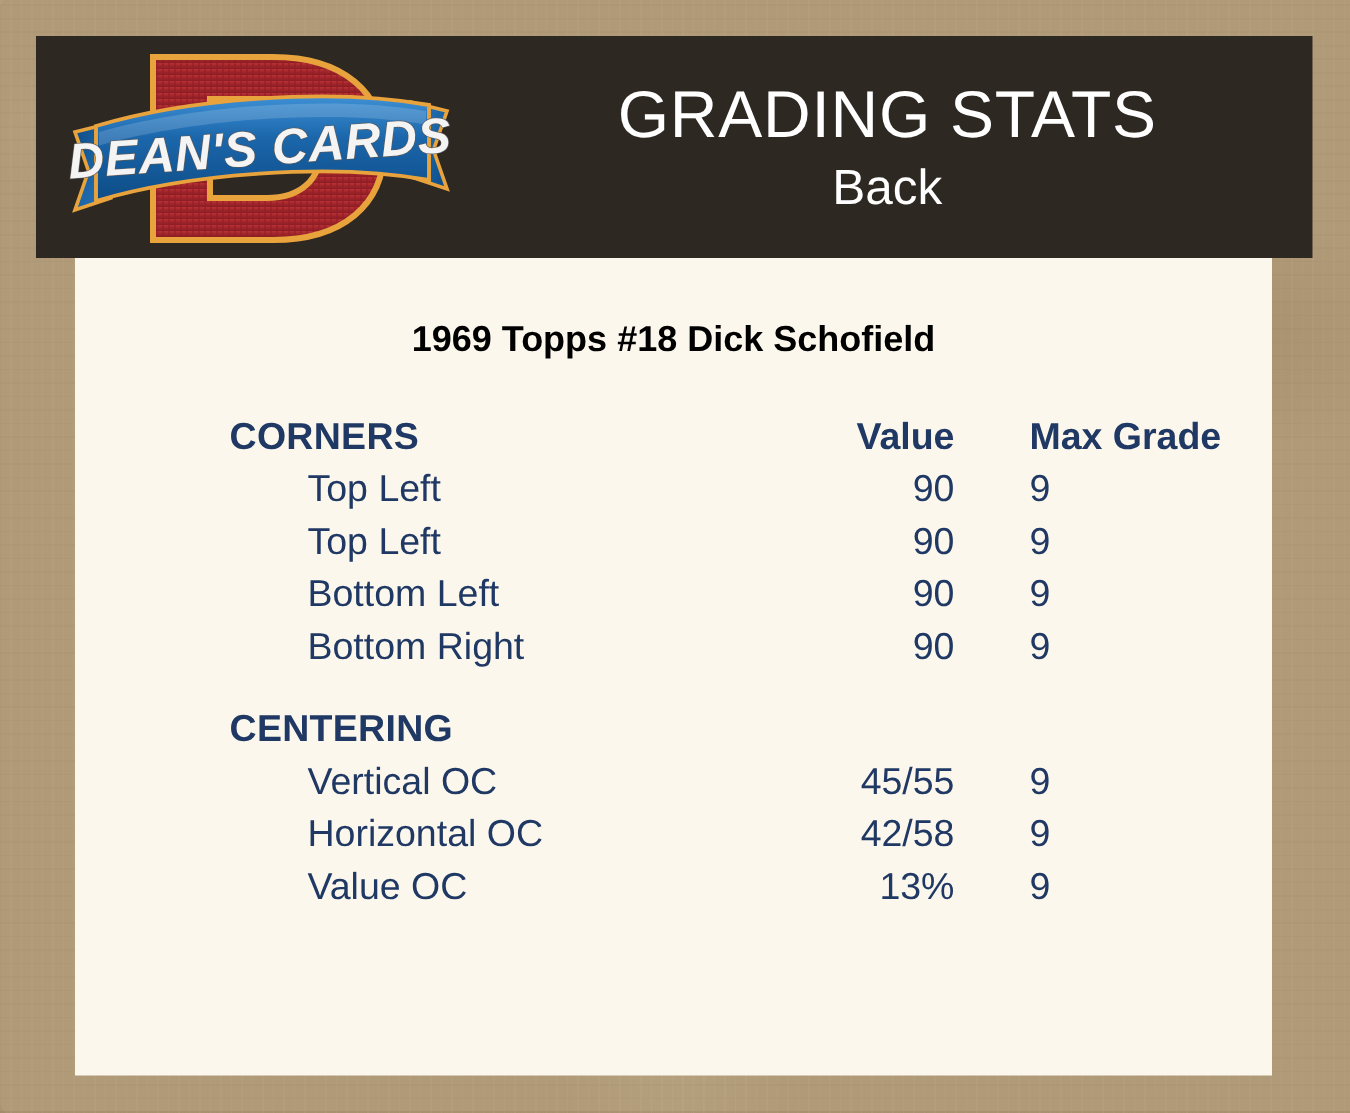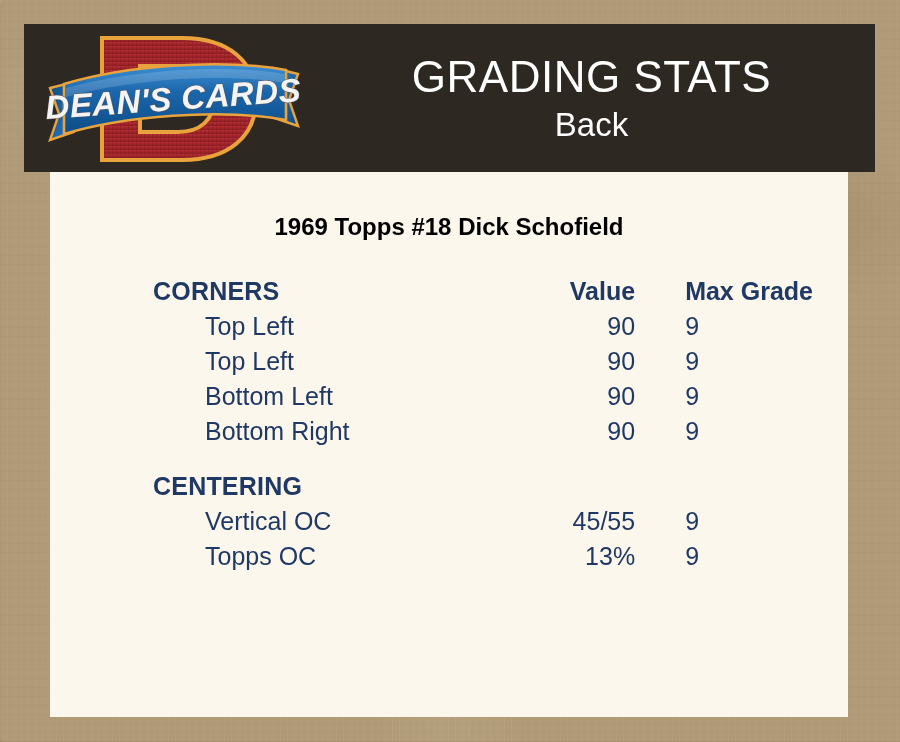--- a/index.html
+++ b/index.html
@@ -261,21 +261,26 @@
         <td class="col-value"></td>
         <td class="col-grade"></td>
       </tr>
 
       <tr class="detail-row">
         <td class="col-label">Vertical OC</td>
         <td class="col-value">45/55</td>
         <td class="col-grade">9</td>
       </tr>
       <tr class="detail-row">
-        <td class="col-label">Topps OC</td>
+        <td class="col-label">Horizontal OC</td>
+        <td class="col-value">42/58</td>
+        <td class="col-grade">9</td>
+      </tr>
+      <tr class="detail-row">
+        <td class="col-label">Value OC</td>
         <td class="col-value">13%</td>
         <td class="col-grade">9</td>
       </tr>
 
     </tbody>
   </table>
 
 </div>
 
 </body></html>

